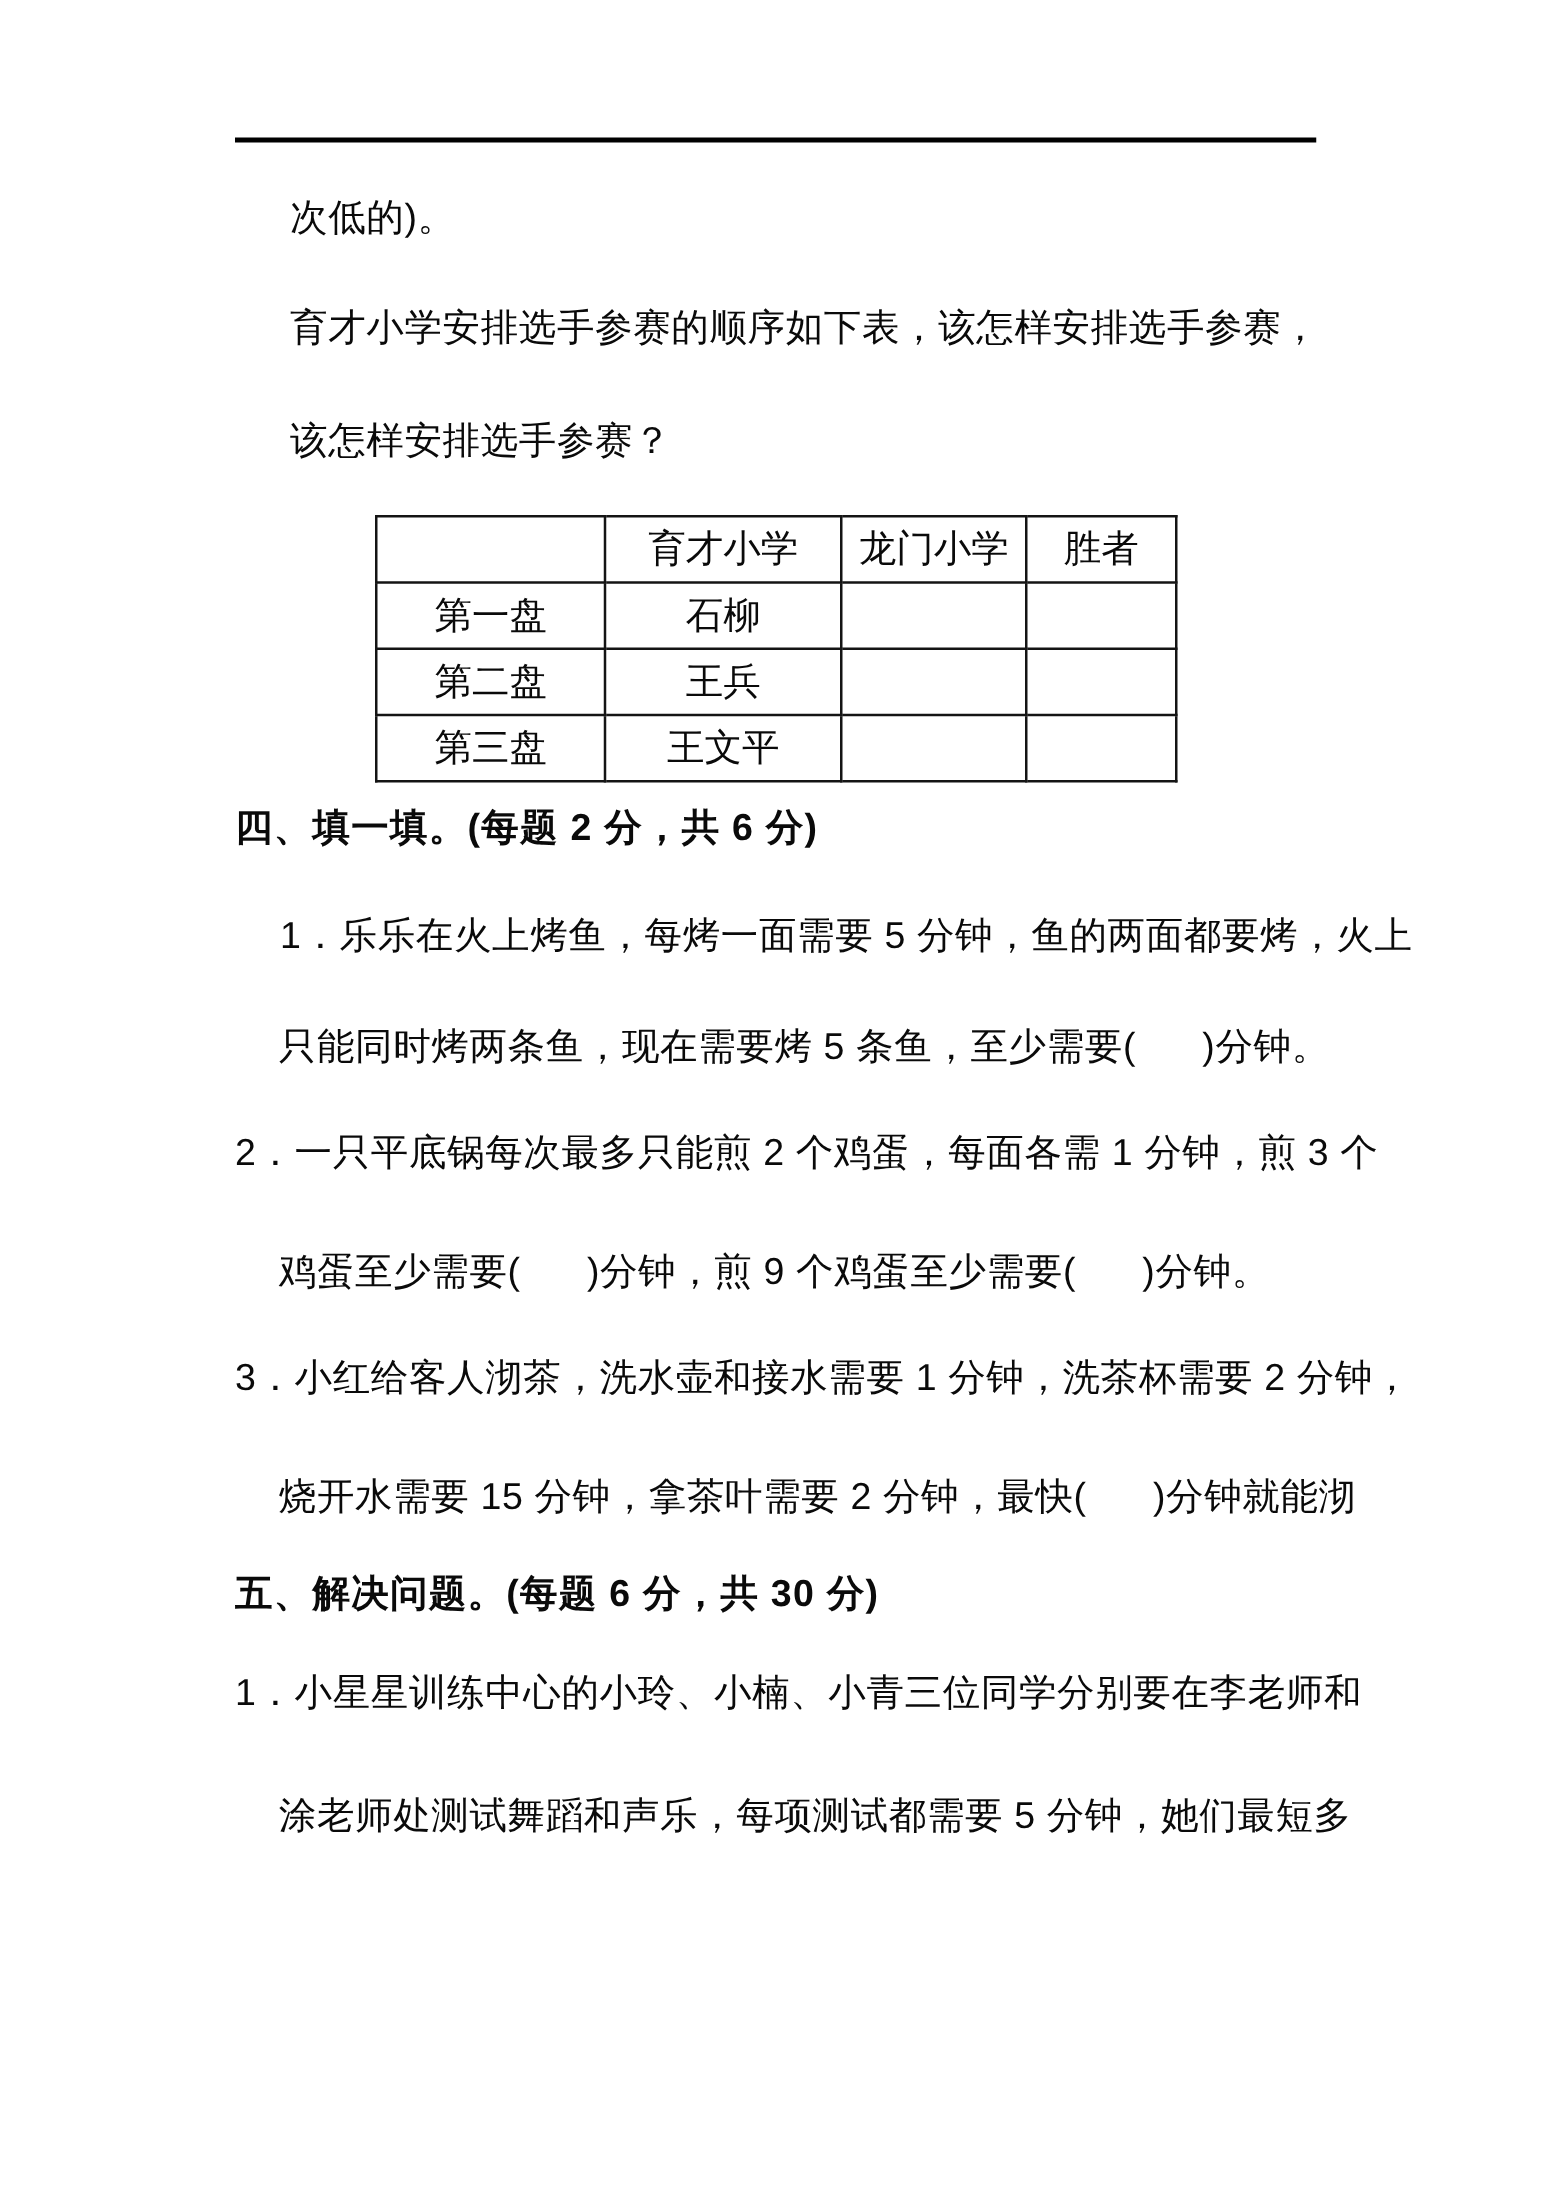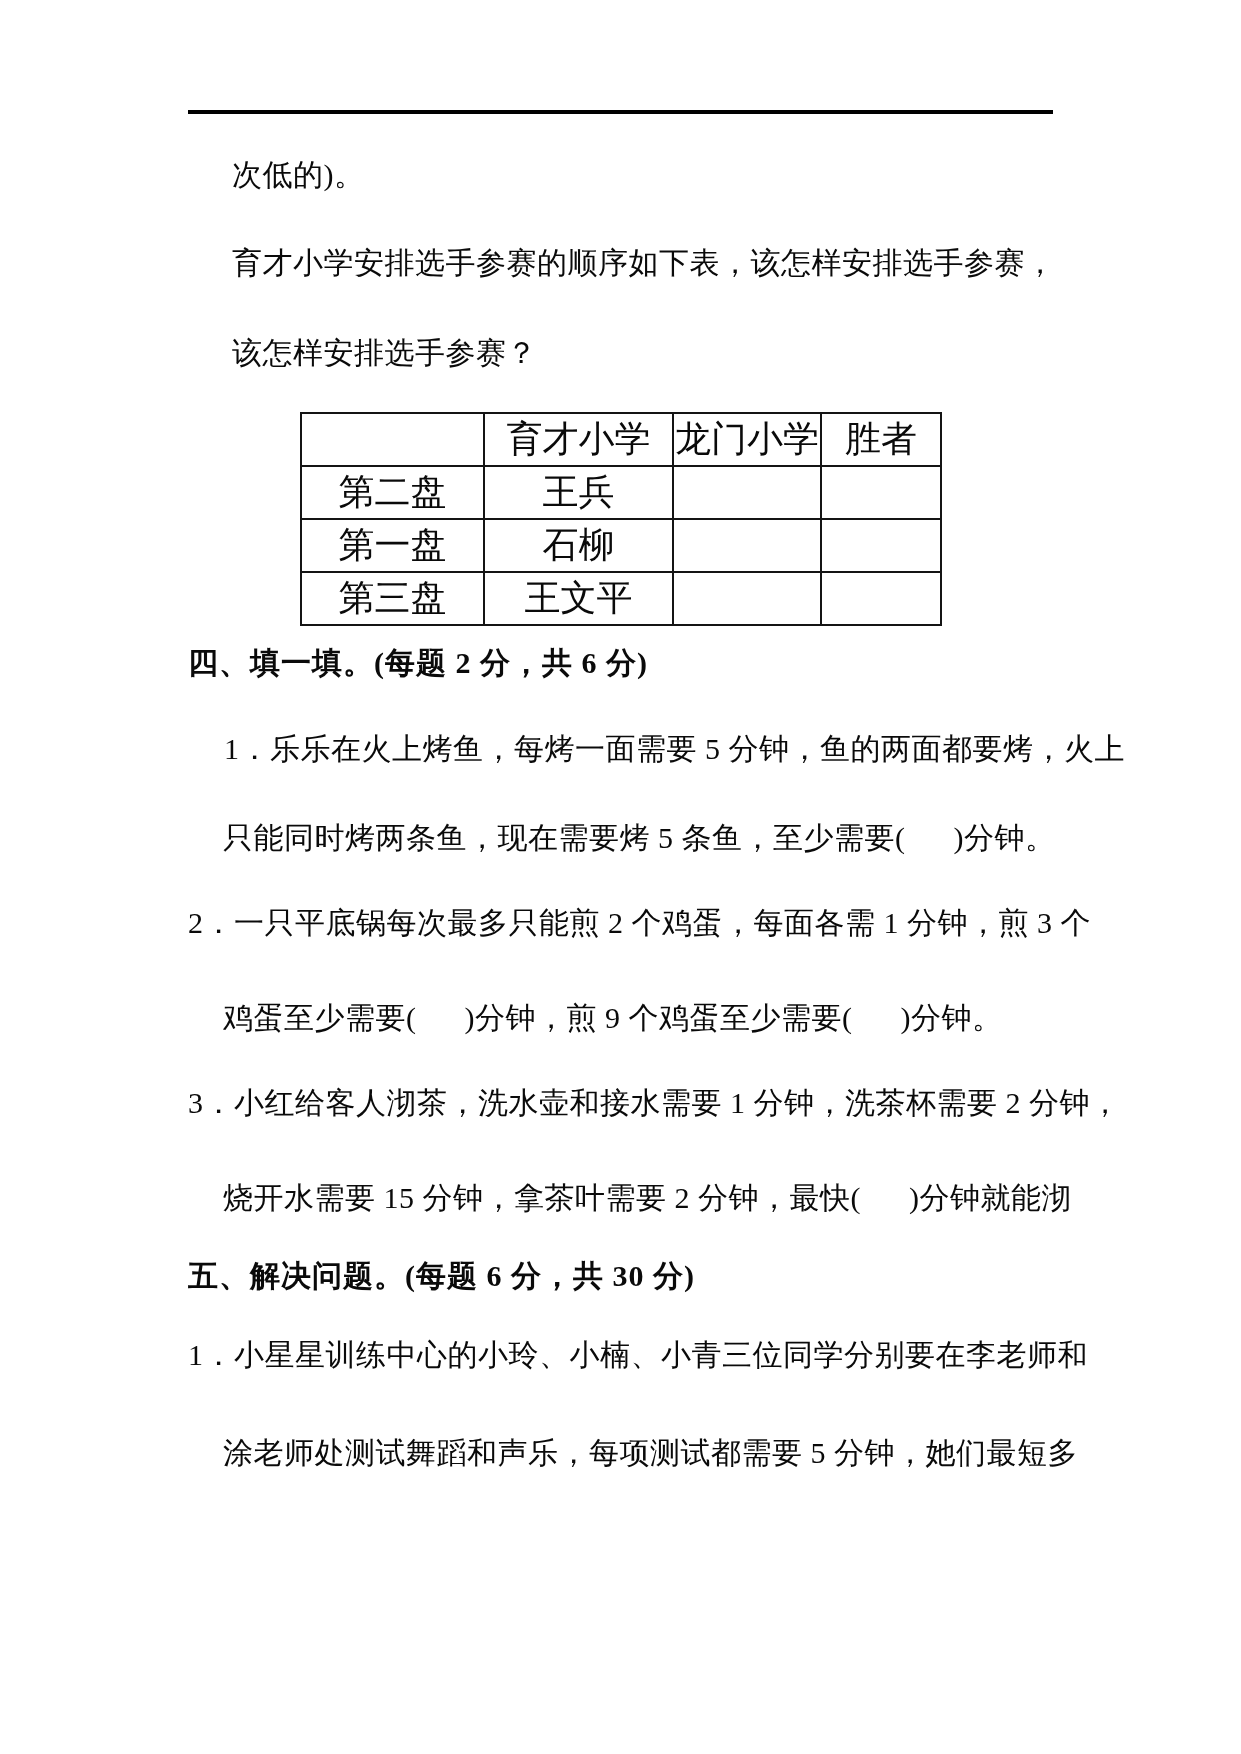--- a/index.html
+++ b/index.html
@@ -6,21 +6,21 @@
     margin: 0;
     padding: 0;
     background: #ffffff;
   }
   .page {
     position: relative;
     width: 1241px;
     height: 1754px;
     background: #ffffff;
     overflow: hidden;
-    font-family: Liberation Serif, serif;
+    font-family: Liberation Sans, sans-serif;
     color: #0a0a0a;
   }
   .content {
     padding: 0 188px;
   }
   .rule {
     margin-top: 110px;
     height: 0;
     border-bottom: 4px solid #000000;
   }
@@ -51,21 +51,21 @@
   table.grid {
     border-collapse: collapse;
     margin: 38px 0 0 112px;
     table-layout: fixed;
   }
   table.grid td {
     border: 2px solid #141414;
     height: 51px;
     text-align: center;
     vertical-align: middle;
-    font-size: 36px;
+    font-size: 30px;
     padding: 0;
     overflow: hidden;
   }
   .col-round  { width: 183px; }
   .col-yucai  { width: 189px; }
   .col-longmen{ width: 148px; }
   .col-winner { width: 120px; }
 </style>
 </head>
 <body>
@@ -87,28 +87,28 @@
           <col class="col-winner">
       </colgroup>
       <tbody>
         <tr>
           <td></td>
           <td>育才小学</td>
           <td>龙门小学</td>
           <td>胜者</td>
         </tr>
         <tr>
-          <td>第二盘</td>
-          <td>王兵</td>
+          <td>第一盘</td>
+          <td>石柳</td>
           <td></td>
           <td></td>
         </tr>
         <tr>
-          <td>第一盘</td>
-          <td>石柳</td>
+          <td>第二盘</td>
+          <td>王兵</td>
           <td></td>
           <td></td>
         </tr>
         <tr>
           <td>第三盘</td>
           <td>王文平</td>
           <td></td>
           <td></td>
         </tr>
       </tbody>

